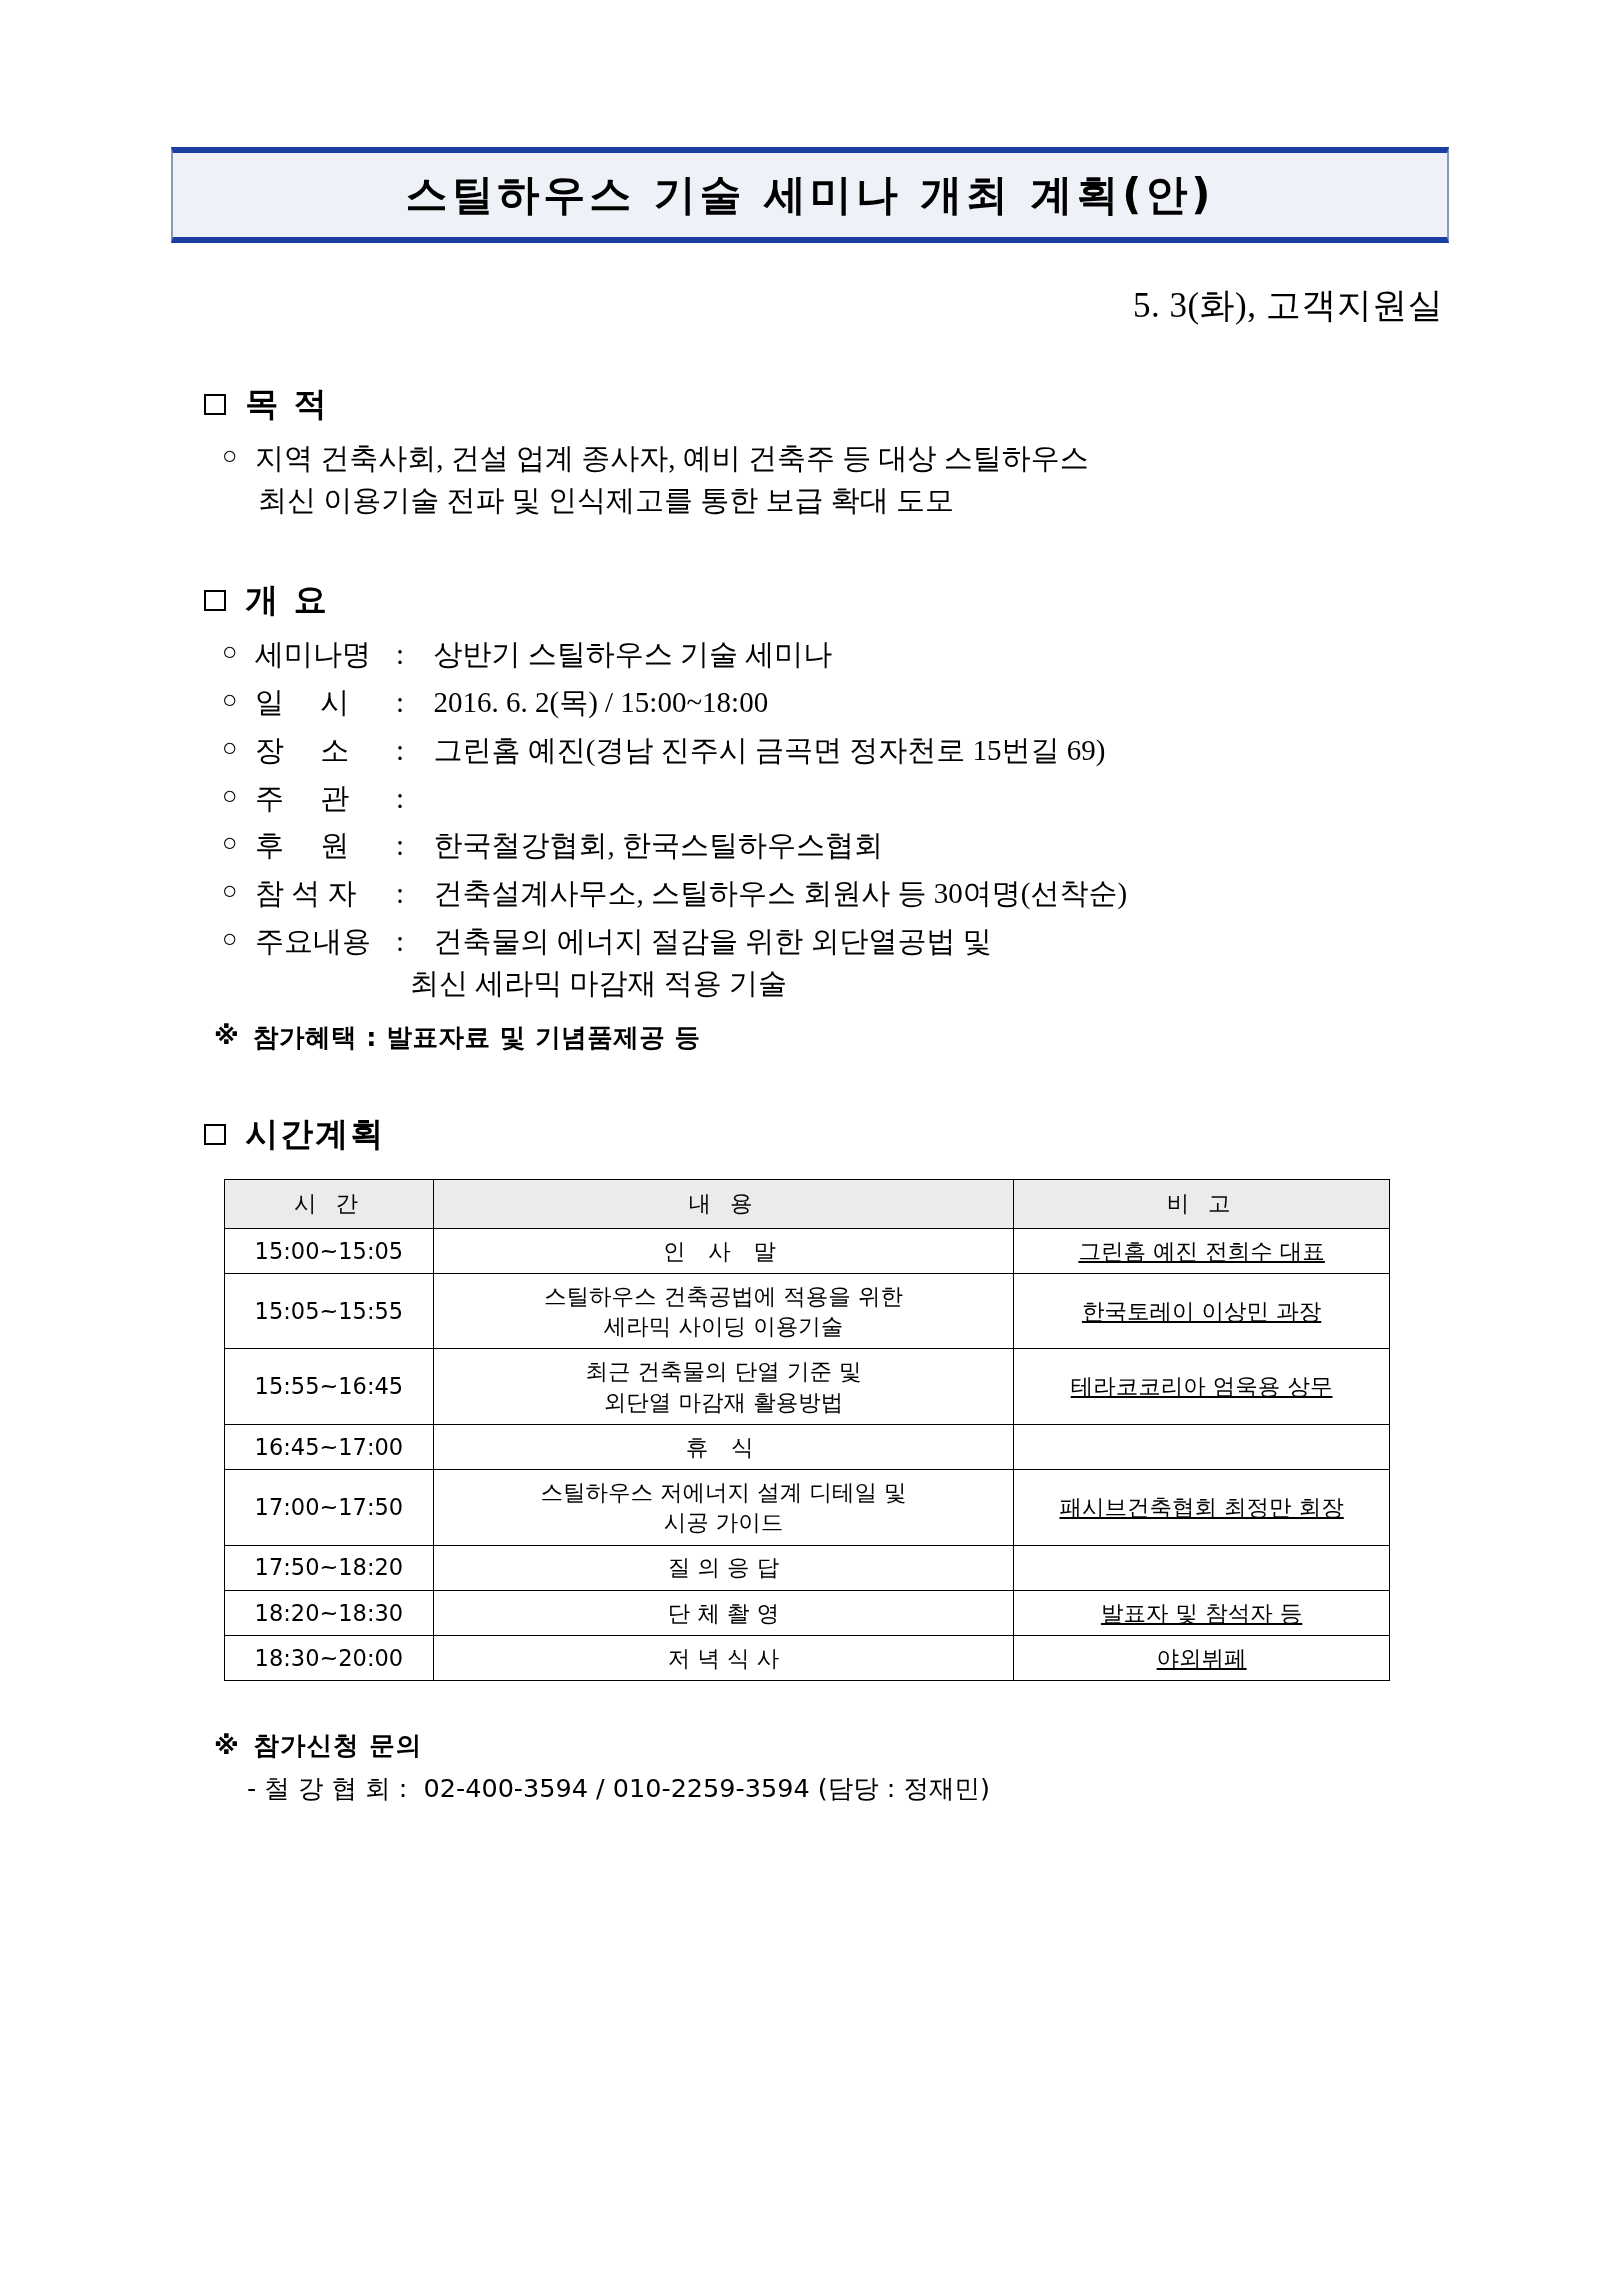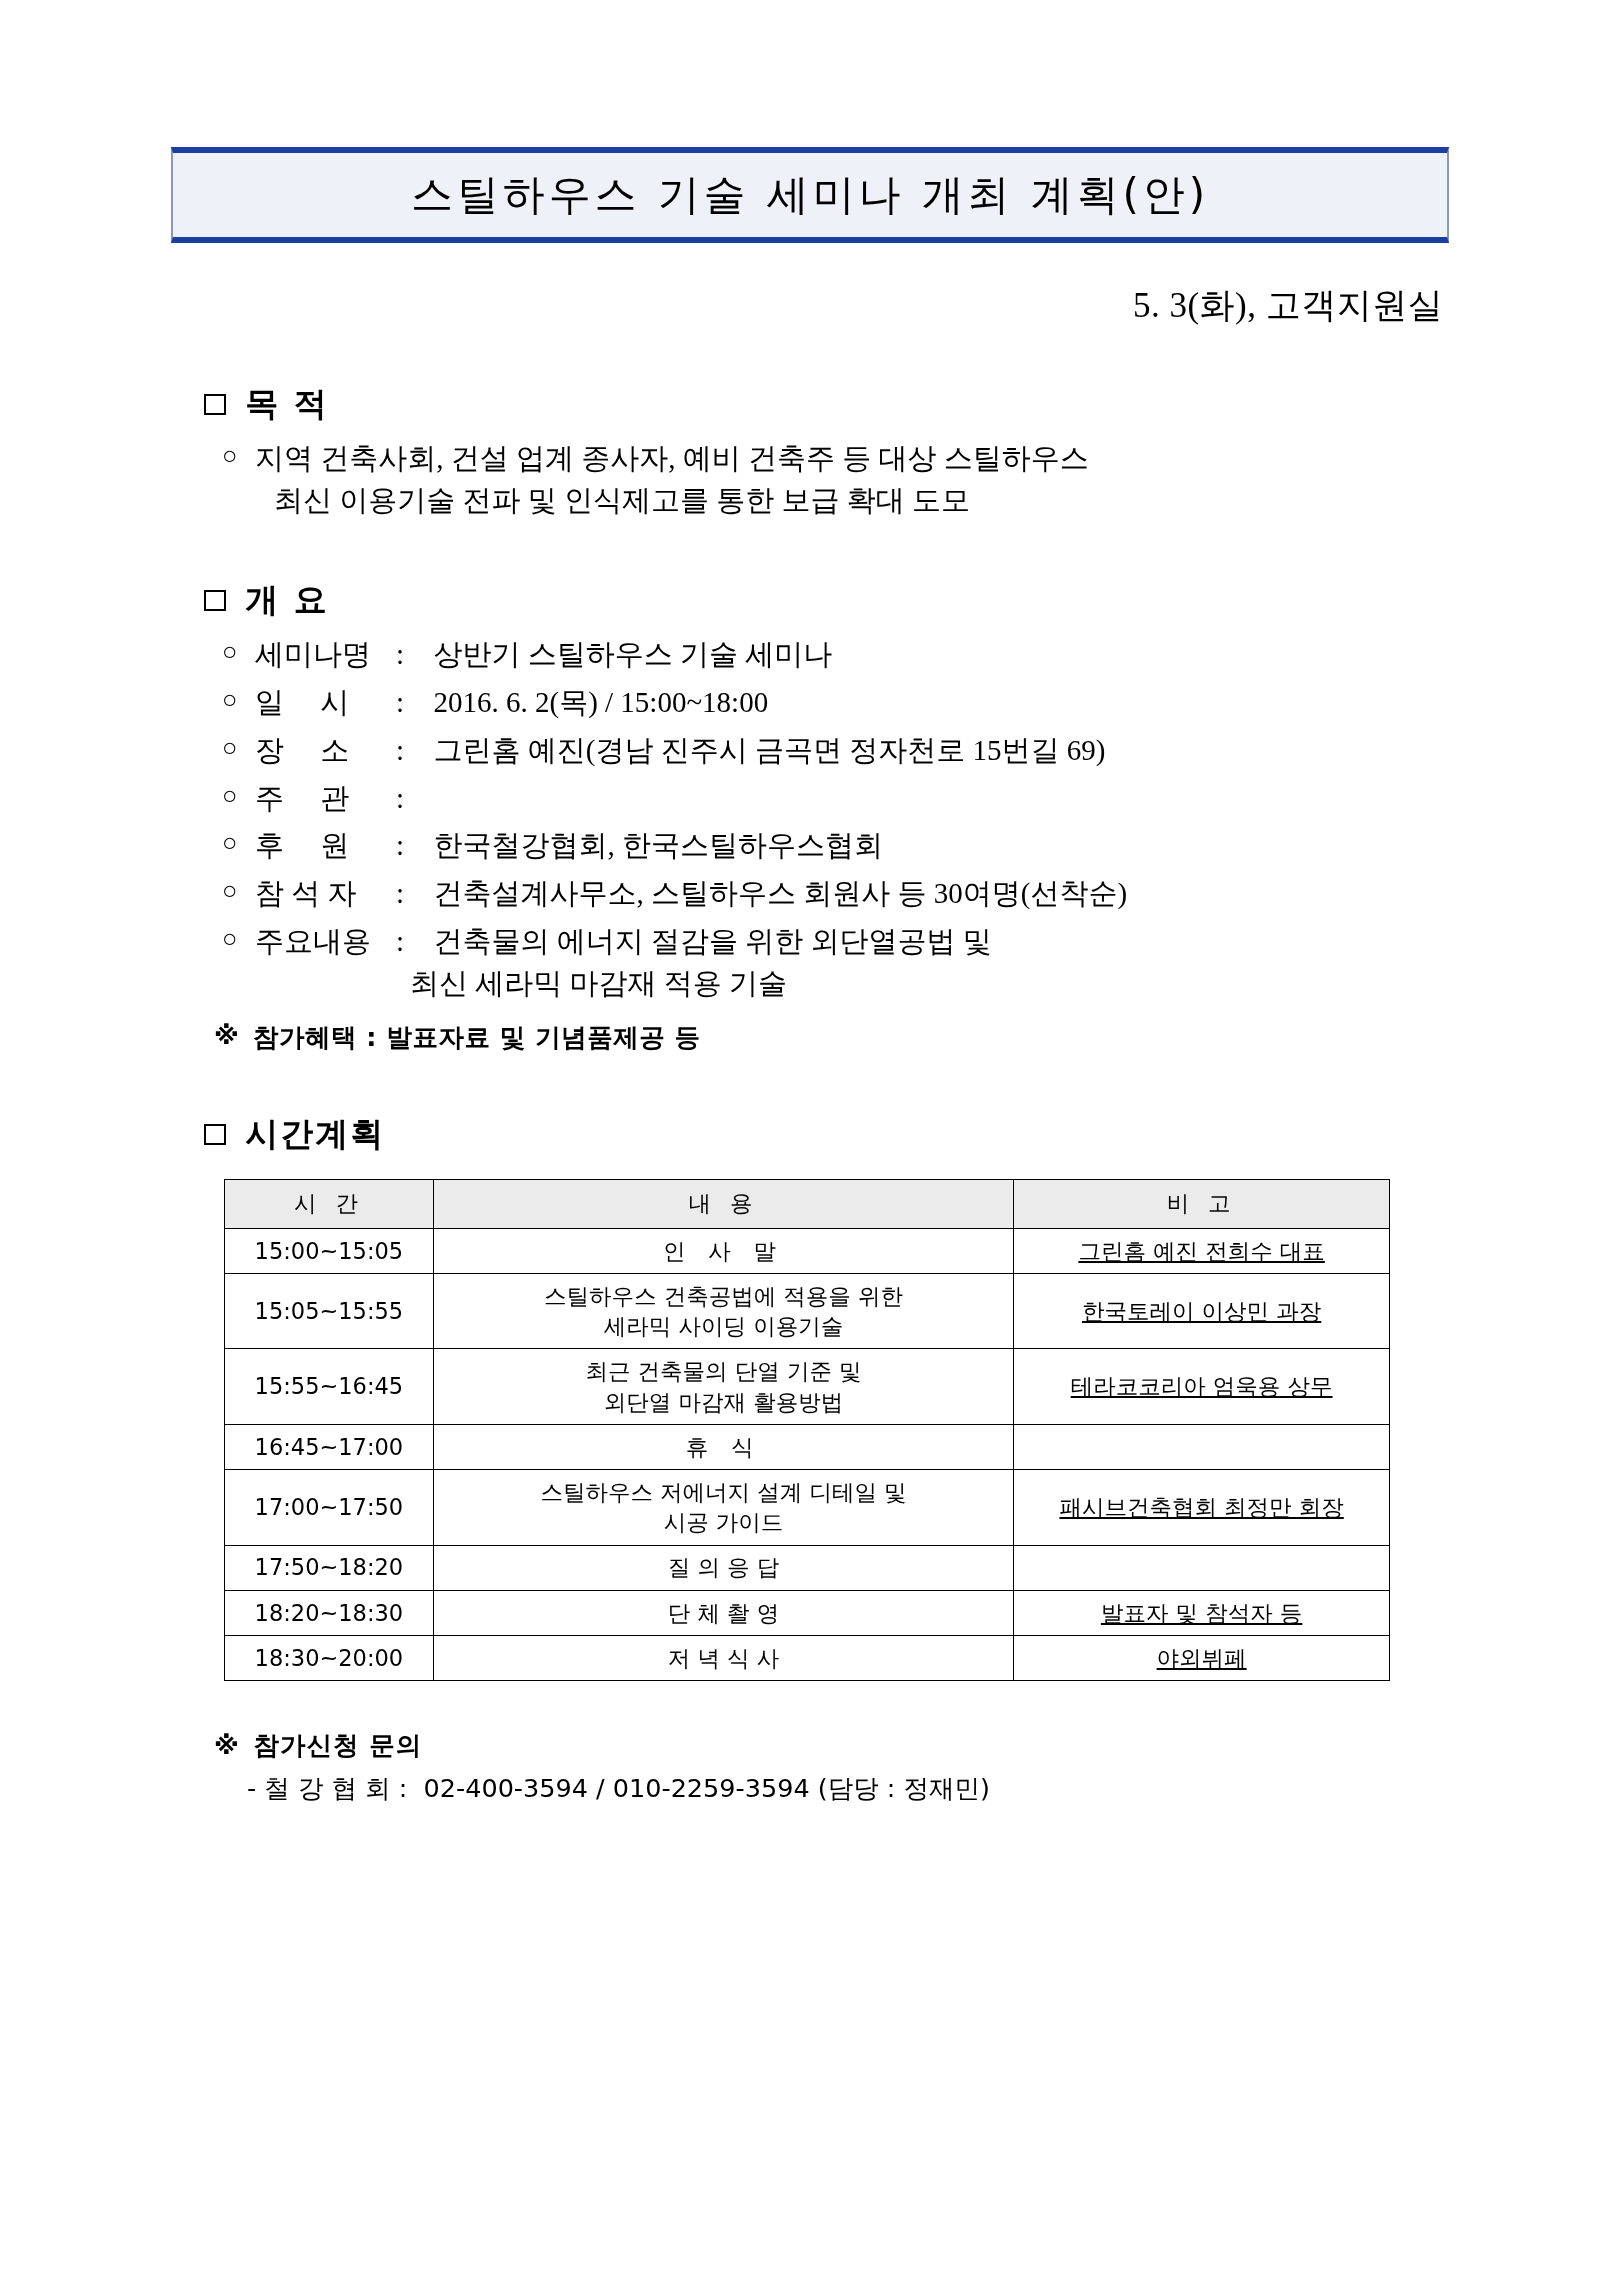--- a/index.html
+++ b/index.html
@@ -32,21 +32,21 @@
     border-right: 2px solid #8a98b8;
     background: #eef1f7;
     height: 84px;
     display: flex;
     align-items: center;
     justify-content: center;
     margin: 0 3.9px 0 3.9px;
   }
   .title-banner .title-text {
     font-family: "DejaVu Sans", sans-serif;
-    font-weight: normal;
+    font-weight: bold;
     font-size: 42px;
     letter-spacing: 3.9px;
     color: #000;
     white-space: nowrap;
   }
 
   .subtitle-line {
     text-align: right;
     font-size: 35px;
     margin-top: 39px;
@@ -84,21 +84,21 @@
   }
   .bullet-row .circ {
     flex: 0 0 auto;
     width: 33px;
     font-size: 25.5px;
     line-height: 1.5;
   }
   .bullet-row .btext { flex: 1 1 auto; }
   .bullet-row .btext .cont {
     display: block;
-    margin-left: 19px;
+    margin-left: 3px;
   }
 
   .kv {
     display: flex;
     align-items: baseline;
     gap: 12px;
   }
   .kv .k {
     display: inline-block;
     width: 129px;

